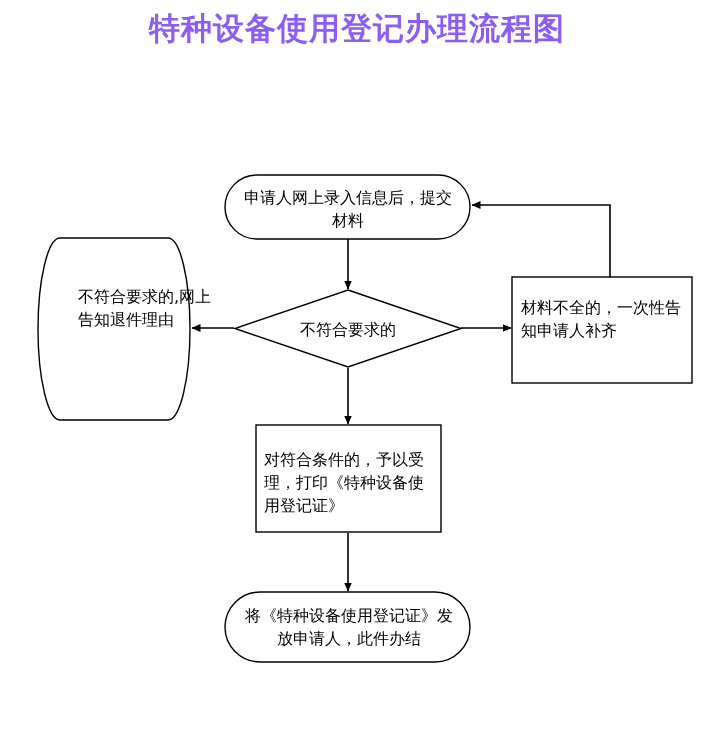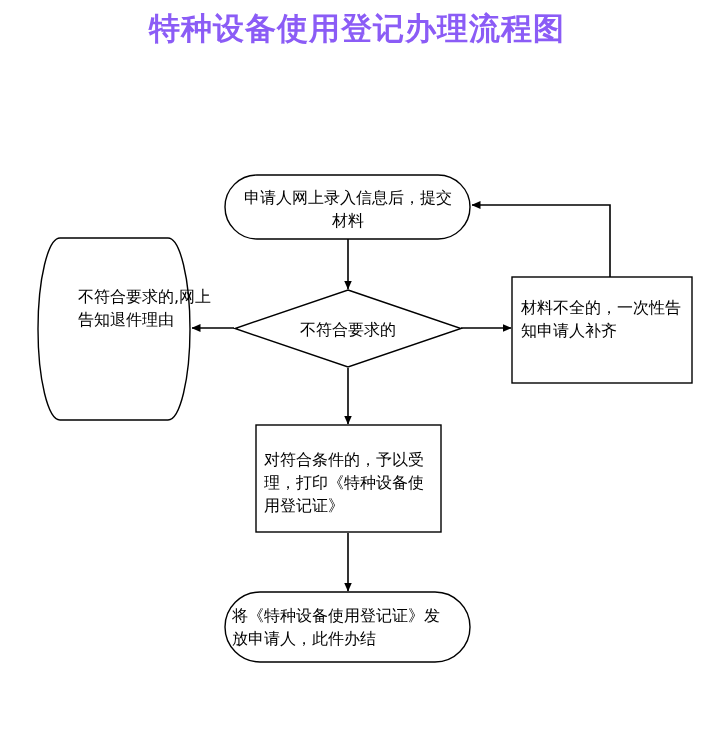--- a/index.html
+++ b/index.html
@@ -67,23 +67,24 @@
     left: 521px;
     top: 296px;
     width: 164px;
   }
   #label-accept {
     left: 264px;
     top: 448px;
     width: 170px;
   }
   #label-finish {
-    left: 232px;
+    left: 238px;
     top: 604px;
     width: 222px;
+    text-align: center;
   }
 </style>
 </head>
 <body>
 
 <div id="page-title">特种设备使用登记办理流程图</div>
 
 <svg id="flow-canvas" viewBox="0 0 714 744" xmlns="http://www.w3.org/2000/svg">
 
   <defs>

